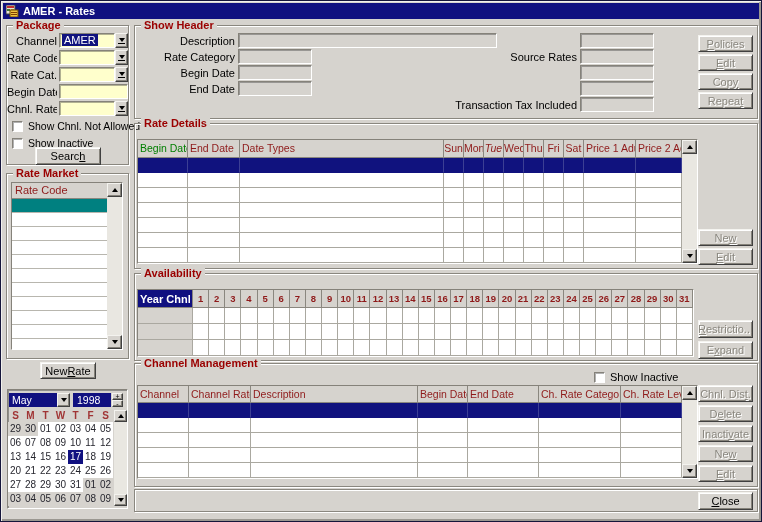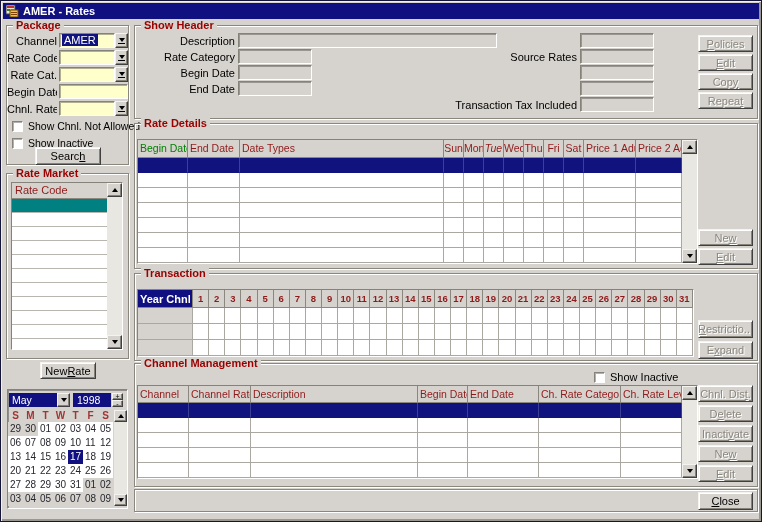--- a/index.html
+++ b/index.html
@@ -368,21 +368,21 @@
           <div class="sbbtn" style="width: 15px;">
             <div class="tri"></div>
           </div>
         </div>
       </div>
     <button class="btn disabled" id="b-rd-new">Ne<u>w</u></button>
     <button class="btn disabled" id="b-rd-edit"><u>E</u>dit</button>
   </div>
 
   <div class="group" id="g-avail">
-    <span class="glabel">Transaction</span>
+    <span class="glabel">Availability</span>
     <div class="sunken" id="av-table">
         <div class="trow" style="top: 0px; height: 18px; width: 555px;">
           <div class="hcell" style="width: 55px; height: 18px; background: rgb(16, 16, 128); color: rgb(255, 255, 255); font-weight: bold; font-size: 11px; padding-top: 3px;">Year Chnl</div>
           <div class="hcell" style="width: 16.129px; height: 18px; text-align: center; padding: 3px 0px 0px; font-size: 9.5px; font-weight: bold; color: rgb(143, 26, 26);">1</div>
           <div class="hcell" style="width: 16.129px; height: 18px; text-align: center; padding: 3px 0px 0px; font-size: 9.5px; font-weight: bold; color: rgb(143, 26, 26);">2</div>
           <div class="hcell" style="width: 16.129px; height: 18px; text-align: center; padding: 3px 0px 0px; font-size: 9.5px; font-weight: bold; color: rgb(143, 26, 26);">3</div>
           <div class="hcell" style="width: 16.129px; height: 18px; text-align: center; padding: 3px 0px 0px; font-size: 9.5px; font-weight: bold; color: rgb(143, 26, 26);">4</div>
           <div class="hcell" style="width: 16.129px; height: 18px; text-align: center; padding: 3px 0px 0px; font-size: 9.5px; font-weight: bold; color: rgb(143, 26, 26);">5</div>
           <div class="hcell" style="width: 16.129px; height: 18px; text-align: center; padding: 3px 0px 0px; font-size: 9.5px; font-weight: bold; color: rgb(143, 26, 26);">6</div>
           <div class="hcell" style="width: 16.129px; height: 18px; text-align: center; padding: 3px 0px 0px; font-size: 9.5px; font-weight: bold; color: rgb(143, 26, 26);">7</div>

